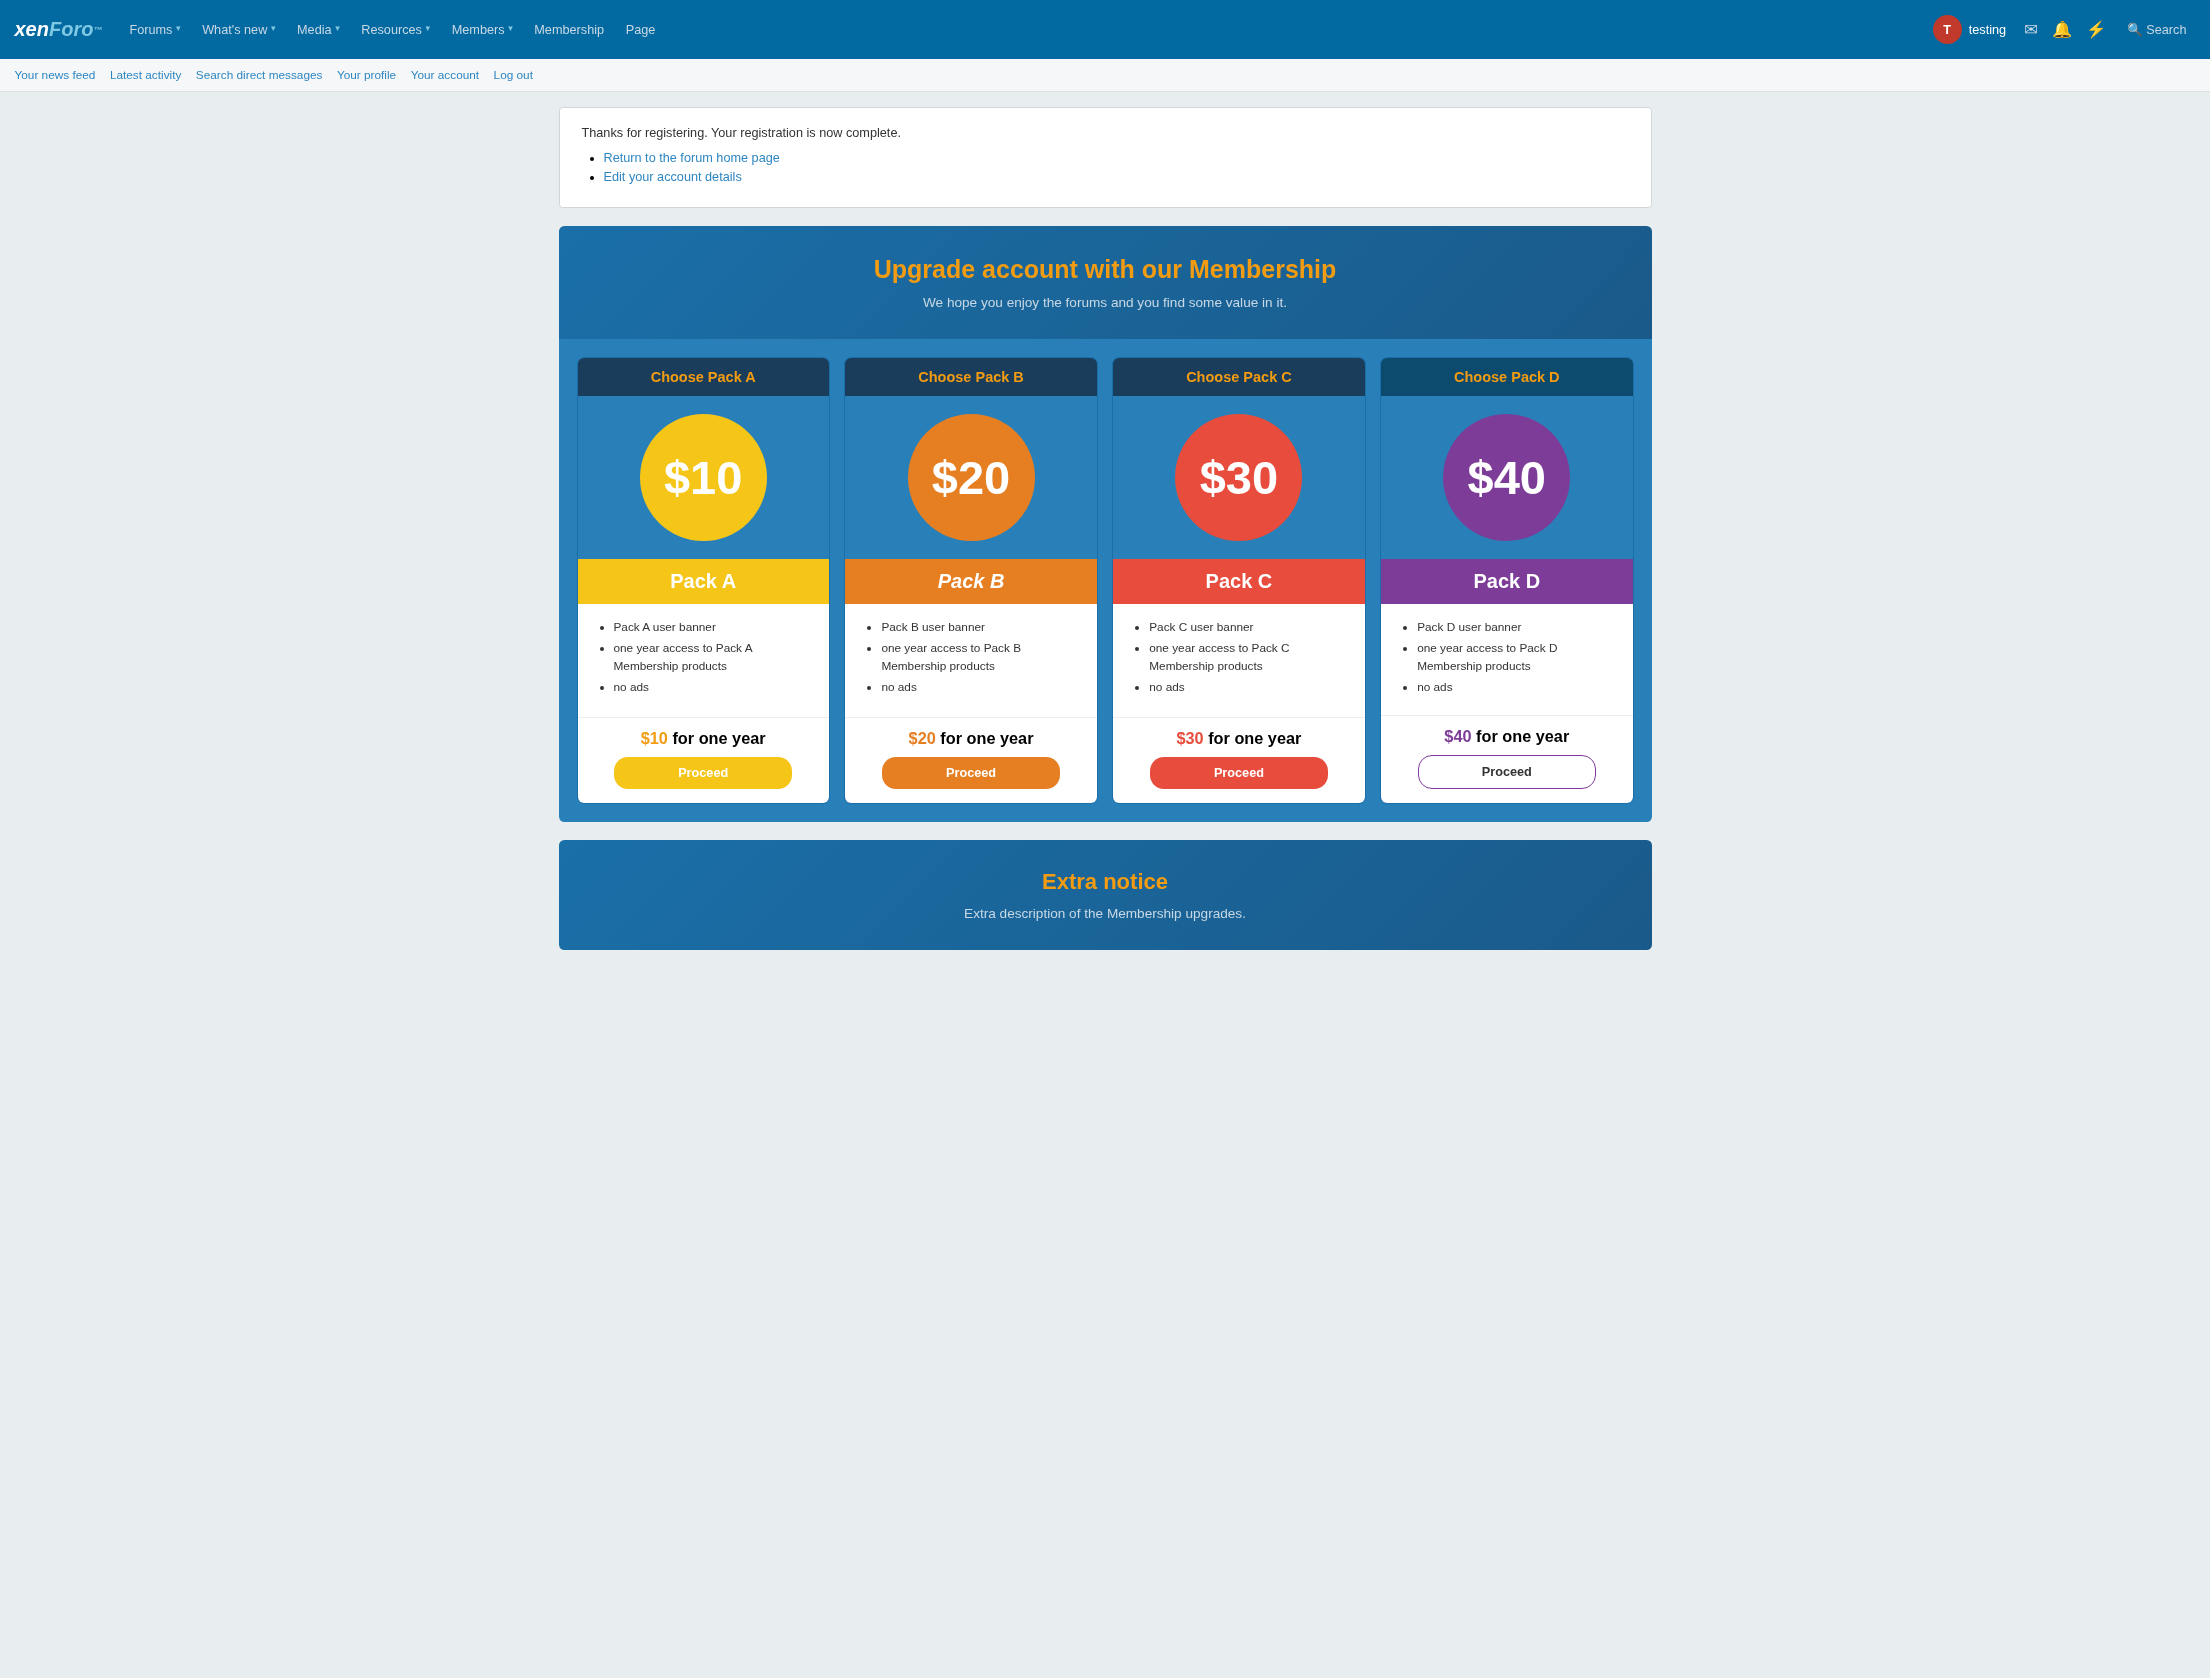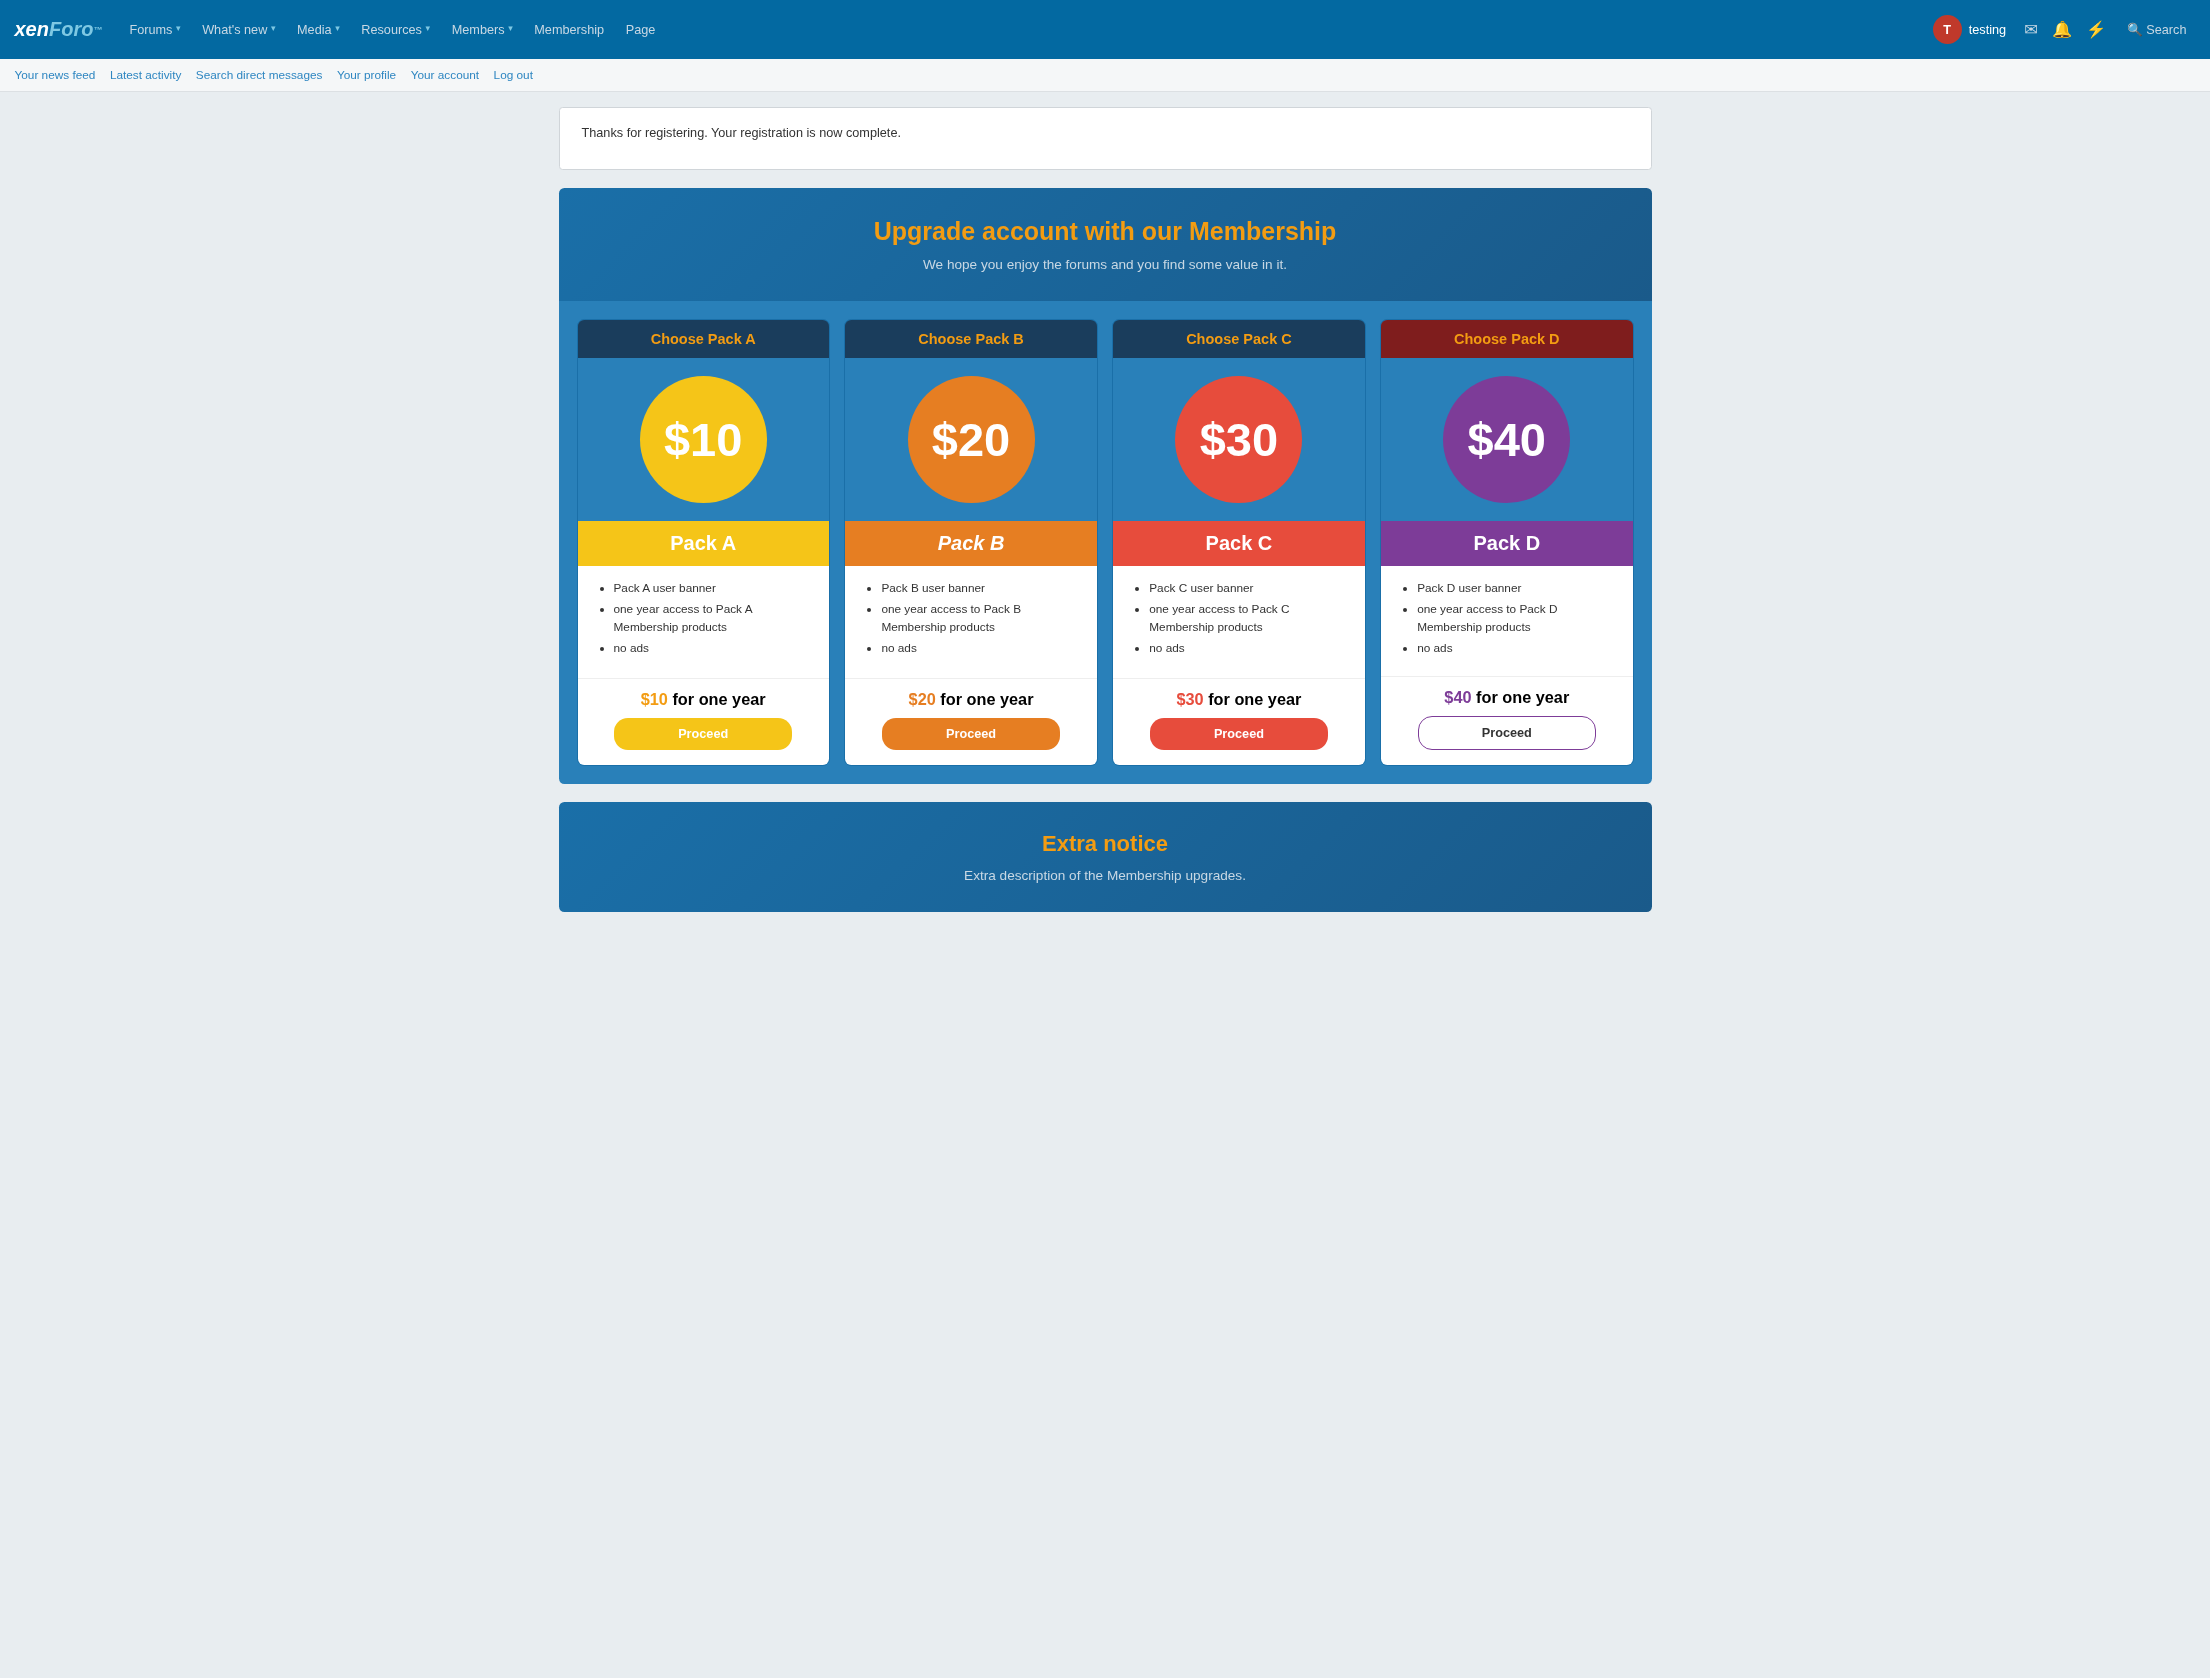--- a/index.html
+++ b/index.html
@@ -258,21 +258,21 @@
     .pack-b .proceed-btn { background: #e67e22; color: white; }
 
     
     .pack-c .pack-header { background: #1a3d5c; color: #f39c12; }
     .pack-c .pack-circle { background: #e74c3c; }
     .pack-c .pack-name-bar { background: #e74c3c; }
     .pack-c .pack-price span { color: #e74c3c; }
     .pack-c .proceed-btn { background: #e74c3c; color: white; }
 
     
-    .pack-d .pack-header { background: #7f1d1d; color: #f39c12; }
+    .pack-d .pack-header { background: #0c4a6e; color: #f39c12; }
     .pack-d .pack-circle { background: #7d3c98; }
     .pack-d .pack-name-bar { background: #7d3c98; }
     .pack-d .pack-price span { color: #7d3c98; }
     .pack-d .proceed-btn { background: white; color: #333; border: 1.8px solid #7d3c98; }
 
     
     .extra-notice {
       background: linear-gradient(135deg, #1a6fa8 0%, #1a5a8a 100%);
       border-radius: 5.4px;
       padding: 29px 22px;
@@ -366,20 +366,28 @@
   <a href="#">Search direct messages</a>
   <a href="#">Your profile</a>
   <a href="#">Your account</a>
   <a href="#">Log out</a>
 </div>
 
 <div class="content-area">
 
   <div class="notice-box">
     <p>Thanks for registering. Your registration is now complete.</p>
+    <ul>
+      <li>
+        <a href="#">Return to the forum home page</a>
+      </li>
+      <li>
+        <a href="#">Edit your account details</a>
+      </li>
+    </ul>
   </div>
 
   <div class="membership-section">
     <div class="membership-header">
       <h2>Upgrade account with our Membership</h2>
       <p>We hope you enjoy the forums and you find some value in it.</p>
     </div>
     <div class="packs-wrapper">
 
       <div class="pack-card pack-a">

